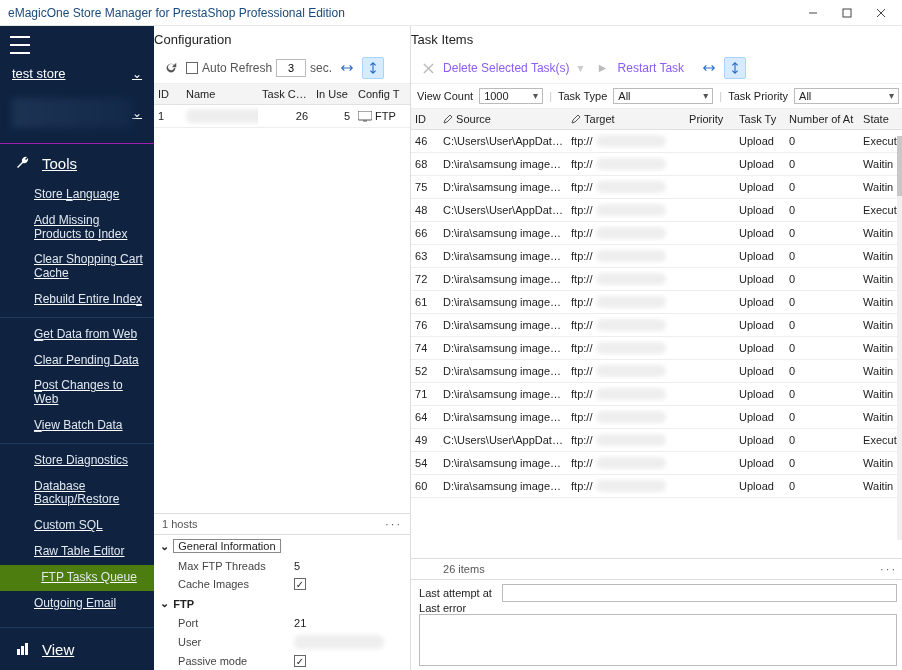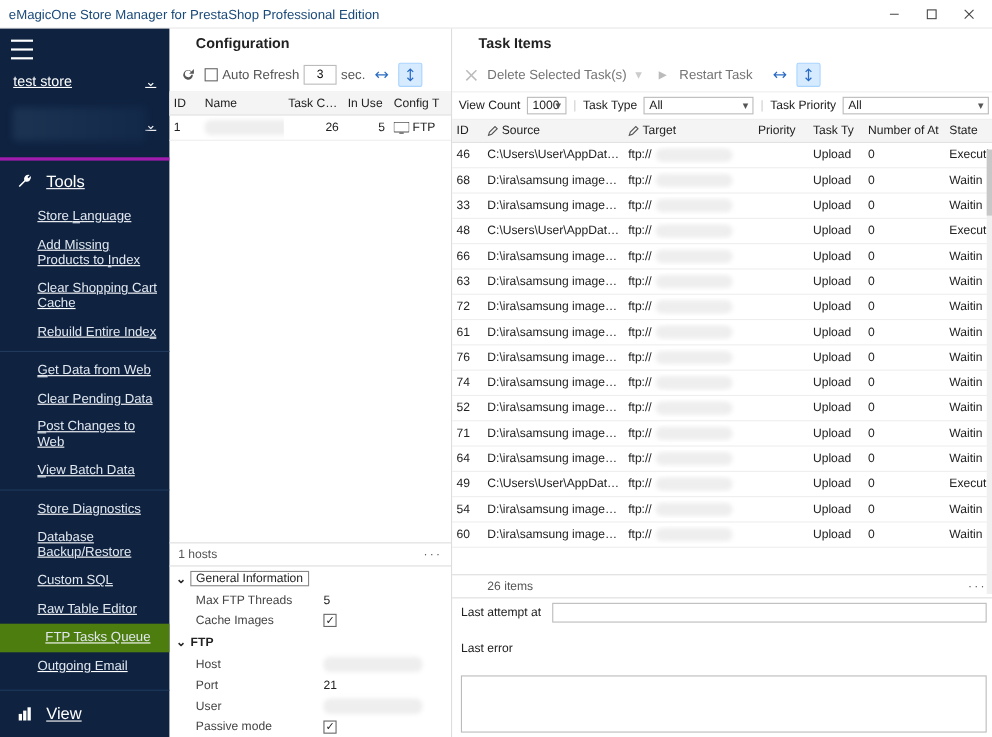--- a/index.html
+++ b/index.html
@@ -72,21 +72,21 @@
     width: 120px; height: 30px;
     background: linear-gradient(90deg,#1c3352,#13294a);
     border-radius: 4px;
     filter: blur(3px);
   }
 
   .section-head {
     display:flex; align-items:center; gap:10px;
     padding: 10px 14px;
     font-size:15px; font-weight:500;
-    border-top:3px solid #a21caf;
+    border-top:1px solid #a21caf;
   }
   .tool-list { display:flex; flex-direction:column; }
   .tool-list .item {
     padding: 6px 10px 6px 34px;
     font-size: 12px;
     line-height: 1.15;
     color: #e2e8f0;
     cursor: pointer;
   }
   .tool-list .sep { border-top:1px solid #1f3a5c; margin:4px 0; }
@@ -108,43 +108,43 @@
     border-right: 1px solid #ddd;
     display:flex; flex-direction:column;
   }
   .tasks-pane {
     flex:1;
     display:flex; flex-direction:column;
     position: relative;
   }
 
   .pane-head {
-    font-weight: bold;
-    padding: 6px 24px;
+    font-weight: normal;
+    padding: 6px 0;
     font-size: 13px;
   }
 
   .toolbar {
     display:flex; align-items:center; gap:4px;
     padding: 4px 6px;
     border-bottom: 1px solid #eee;
   }
   .icon-btn {
     width:22px; height:22px;
     display:flex; align-items:center; justify-content:center;
     border:1px solid transparent;
     border-radius:2px;
   }
   .icon-btn.active { background:#d6ebff; border-color:#a8d4ff; }
   .spin-input {
     width:30px; height:18px; border:1px solid #bbb; text-align:center;
     font-size:11px;
   }
   .lbl { color:#555; }
-  .disabled { color:#737373; }
+  .disabled { color:#8b5cf6; }
 
   .config-table {
     flex: none;
   }
   .tbl-head, .tbl-row {
     display:grid;
     grid-template-columns: 28px 1fr 54px 42px 56px;
     font-size:11px;
   }
   .tbl-head { background:#f4f4f4; border-bottom:1px solid #e2e2e2; }
@@ -242,21 +242,21 @@
     padding:4px 8px;
     display:flex; justify-content:space-between;
     color:#555;
   }
 
   .task-bottom {
     border-top:1px solid #ddd;
     padding:4px 8px;
     font-size:11px;
   }
-  .field-row { display:flex; align-items:center; gap:10px; margin-bottom:18px;}
+  .field-row { display:flex; align-items:center; gap:10px; margin-bottom:0;}
   .field-row .fld { flex:1; height:18px; border:1px solid #bbb; }
   .err-box { width:100%; height:52px; border:1px solid #bbb; }
 
   .vscroll {
     position:absolute;
     right:0; top: 110px; bottom: 130px;
     width:8px;
     background:#f0f0f0;
   }
   .vscroll .thumb { width:100%; height:60px; background:#c8c8c8; }
@@ -418,25 +418,20 @@
           <span></span>
           <span class="lab">Cache Images</span>
           <span class="chk">✓</span>
         </div>
         <div class="gi-head">
           <span>⌄</span>
           <span style="font-weight:bold;">FTP</span>
         </div>
         <div class="gi-row">
           <span></span>
-          <span class="lab">Host</span>
-          <div class="blur-pill"></div>
-        </div>
-        <div class="gi-row">
-          <span></span>
           <span class="lab">Port</span>
           <span>21</span>
         </div>
         <div class="gi-row">
           <span></span>
           <span class="lab">User</span>
           <div class="blur-pill"></div>
         </div>
         <div class="gi-row">
           <span></span>
@@ -472,21 +467,21 @@
         </span>
         <span class="icon-btn active">
           <svg viewBox="0 0 16 16" width="14" height="14">
               <path d="M8 2v12 M5 5l3-3 3 3 M5 11l3 3 3-3" fill="none" stroke="#2a6cc5" stroke-width="1.3"></path>
             </svg>
         </span>
       </div>
 
       <div class="tasks-filter">
         <span>View Count</span>
-        <span class="select" style="width:36px;"><span>1000</span></span>
+        <span class="select" style="width:64px;"><span>1000</span></span>
         <span style="color:#ccc;">|</span>
         <span>Task Type</span>
         <span class="select" style="width:100px;"><span>All</span></span>
         <span style="color:#ccc;">|</span>
         <span>Task Priority</span>
         <span class="select" style="flex:1;"><span>All</span></span>
       </div>
 
       <div class="task-table-head">
         <div>ID</div>
@@ -527,21 +522,21 @@
             <div class="target-cell">
               <span>ftp://</span>
               <div class="tblur"></div>
             </div>
             <div></div>
             <div>Upload</div>
             <div>0</div>
             <div>Waitin</div>
           </div>
           <div class="task-row">
-            <div>33</div>
+            <div>75</div>
             <div>D:\ira\samsung images\p</div>
             <div class="target-cell">
               <span>ftp://</span>
               <div class="tblur"></div>
             </div>
             <div></div>
             <div>Upload</div>
             <div>0</div>
             <div>Waitin</div>
           </div>

